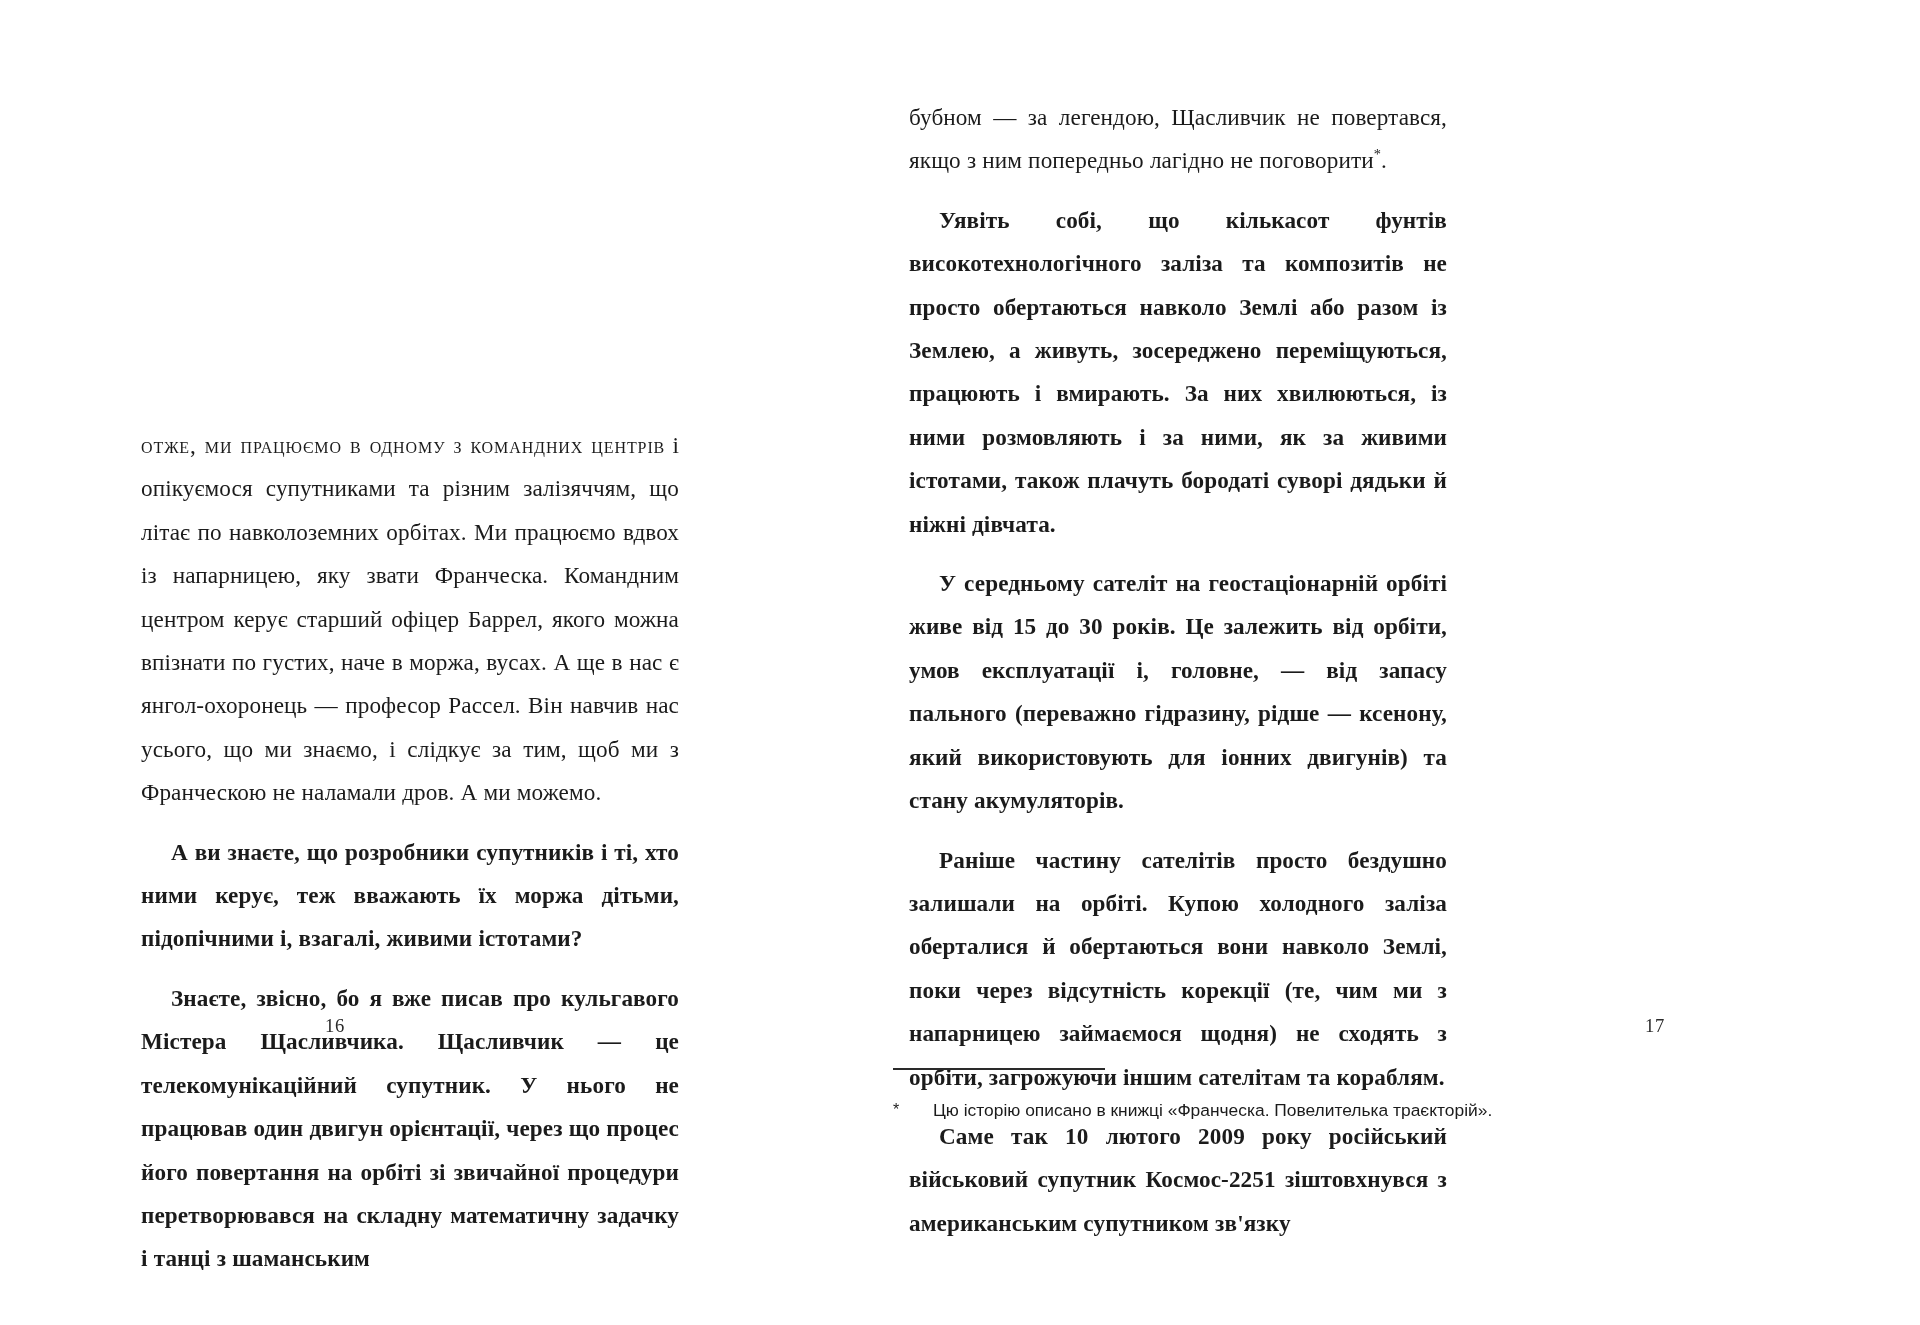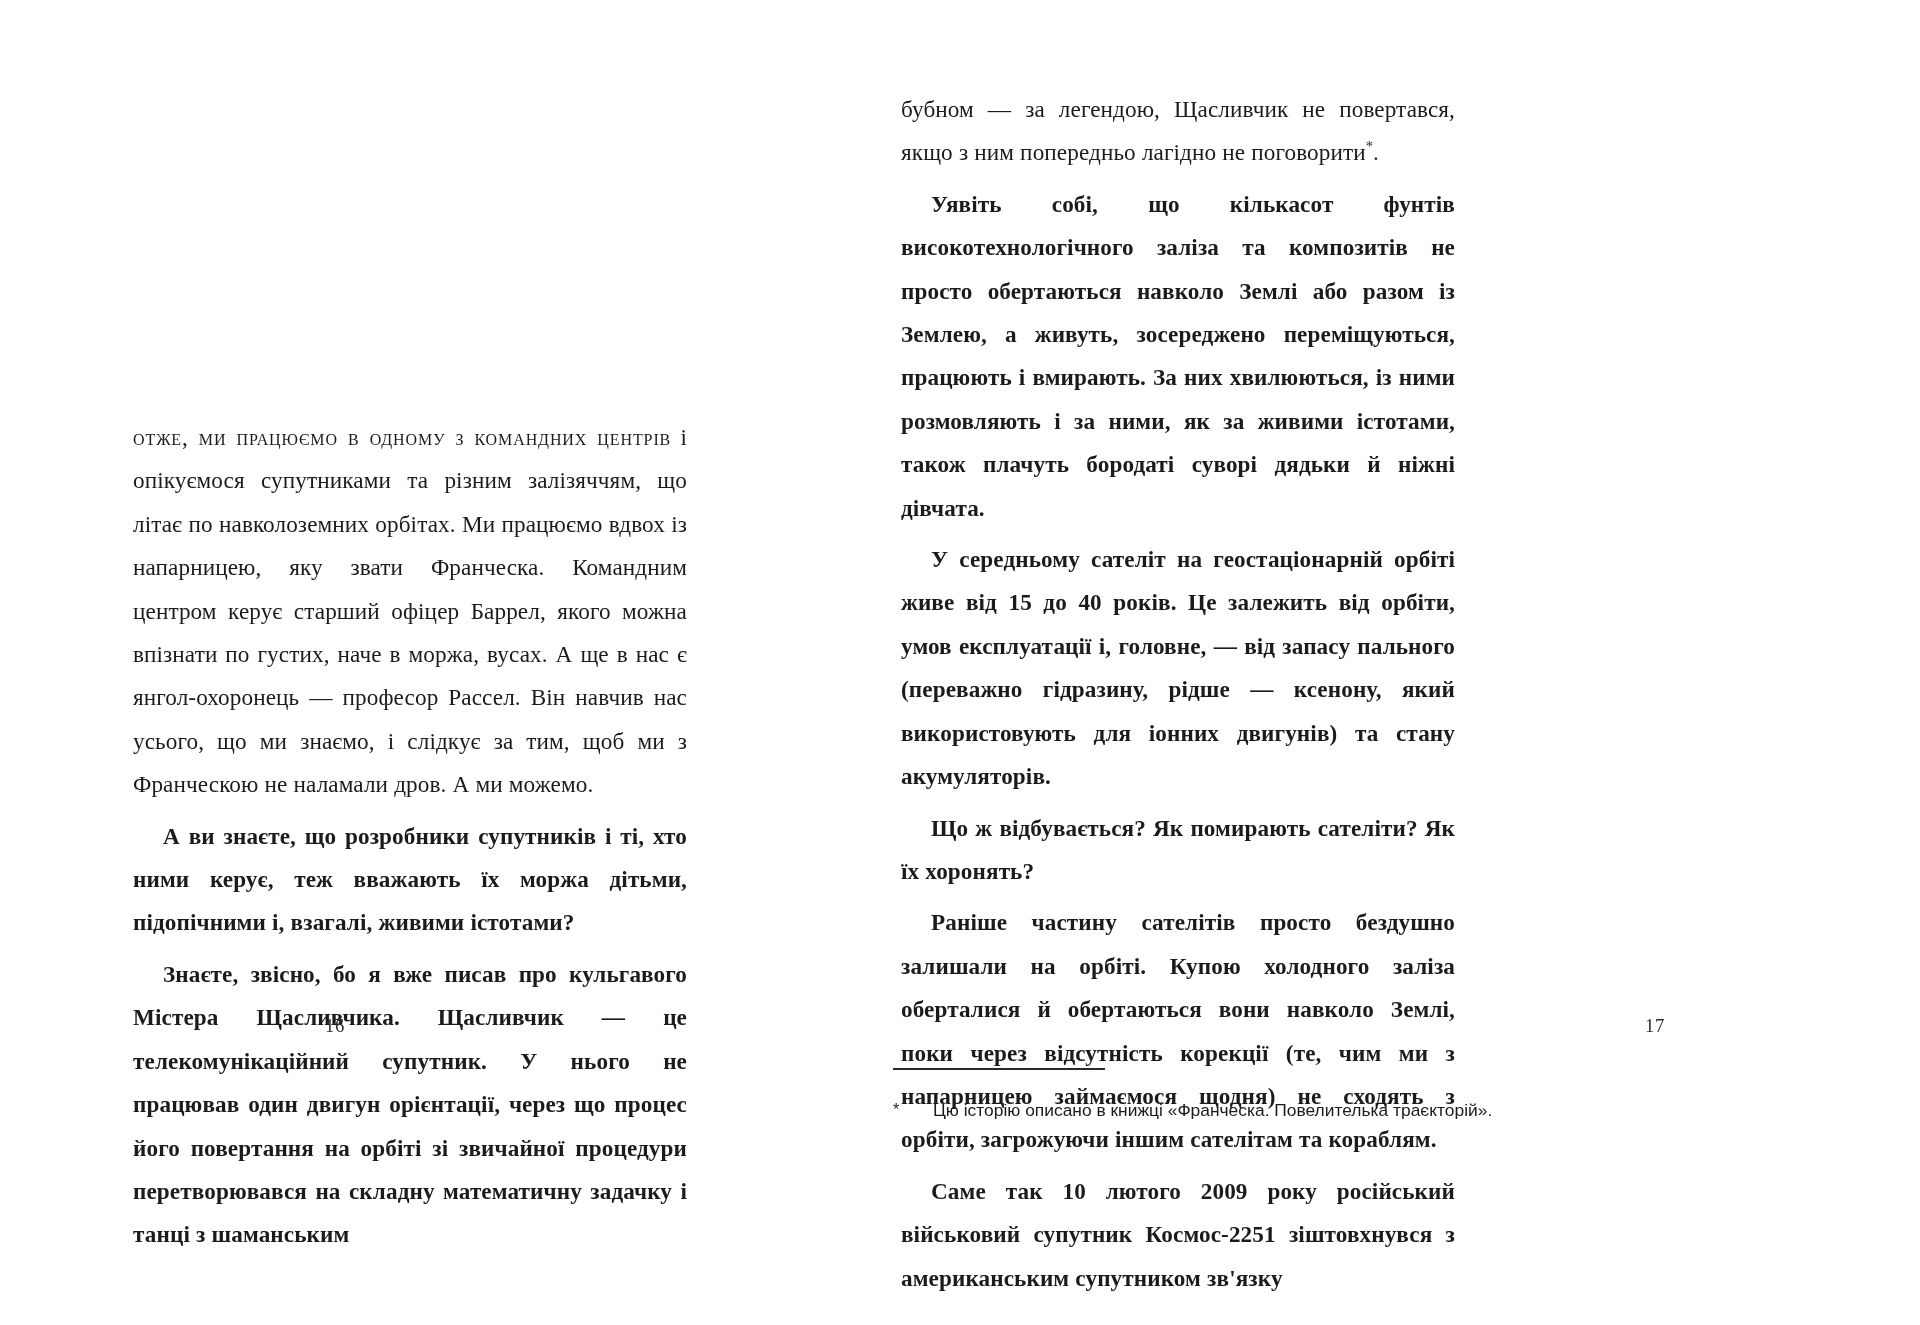--- a/index.html
+++ b/index.html
@@ -39,21 +39,21 @@
 
   
   .page-right .textblock {
     position: absolute;
     left: -67px;   
     top: 80px;
     width: 570px;
   }
 
   p {
-    margin: 8px;
+    margin: 16px;
     font-size: 23.2px;
     line-height: 43.4px;
     text-align: justify;
     text-indent: 0;
     letter-spacing: 0.1px;
     word-spacing: 0.2px;
     -webkit-font-smoothing: antialiased;
   }
 
   p.indent {
@@ -138,24 +138,23 @@
     <div class="folio">16</div>
   </div>
 
   <div class="page page-right">
     <div class="textblock">
 
       <p><span>бубном — за легендою, Щасливчик не повертався, якщо з ним попередньо лагідно не поговорити</span><sup class="fn">*</sup><span>.</span></p>
 
       <p class="indent">Уявіть собі, що кількасот фунтів високотехнологічного заліза та композитів не просто обертаються навколо Землі або разом із Землею, а живуть, зосереджено переміщуються, працюють і вмирають. За них хвилюються, із ними розмовляють і за ними, як за живими істотами, також плачуть бородаті суворі дядьки й ніжні дівчата.</p>
 
-      <p class="indent">У середньому сателіт на геостаціонарній орбіті живе від 15 до 40 років. Це залежить від орбіти, умов експлуатації і, головне, — від запасу пального (переважно гідразину, рідше — ксенону, який використовують для іонних двигунів) та стану акумуляторів.</p>
+      <p class="indent">У середньому сателіт на геостаціонарній орбіті живе від 15 до 30 років. Це залежить від орбіти, умов експлуатації і, головне, — від запасу пального (переважно гідразину, рідше — ксенону, який використовують для іонних двигунів) та стану акумуляторів.</p>
 
 
-      <p class="indent">Що ж відбувається? Як помирають сателіти? Як їх хоронять?</p>
 
       <p class="indent">Раніше частину сателітів просто бездушно залишали на орбіті. Купою холодного заліза оберталися й обертаються вони навколо Землі, поки через відсутність корекції (те, чим ми з напарницею займаємося щодня) не сходять з орбіти, загрожуючи іншим сателітам та кораблям.</p>
 
       <p class="indent"><span>Саме так 10 лютого 2009 року російський військовий супутник Космос-2251 зіштовхнувся з американським супутником зв'язку </span></p>
 
     </div>
 
     <div class="footnote">
       <div class="rule"></div>
       <div class="fnrow">

